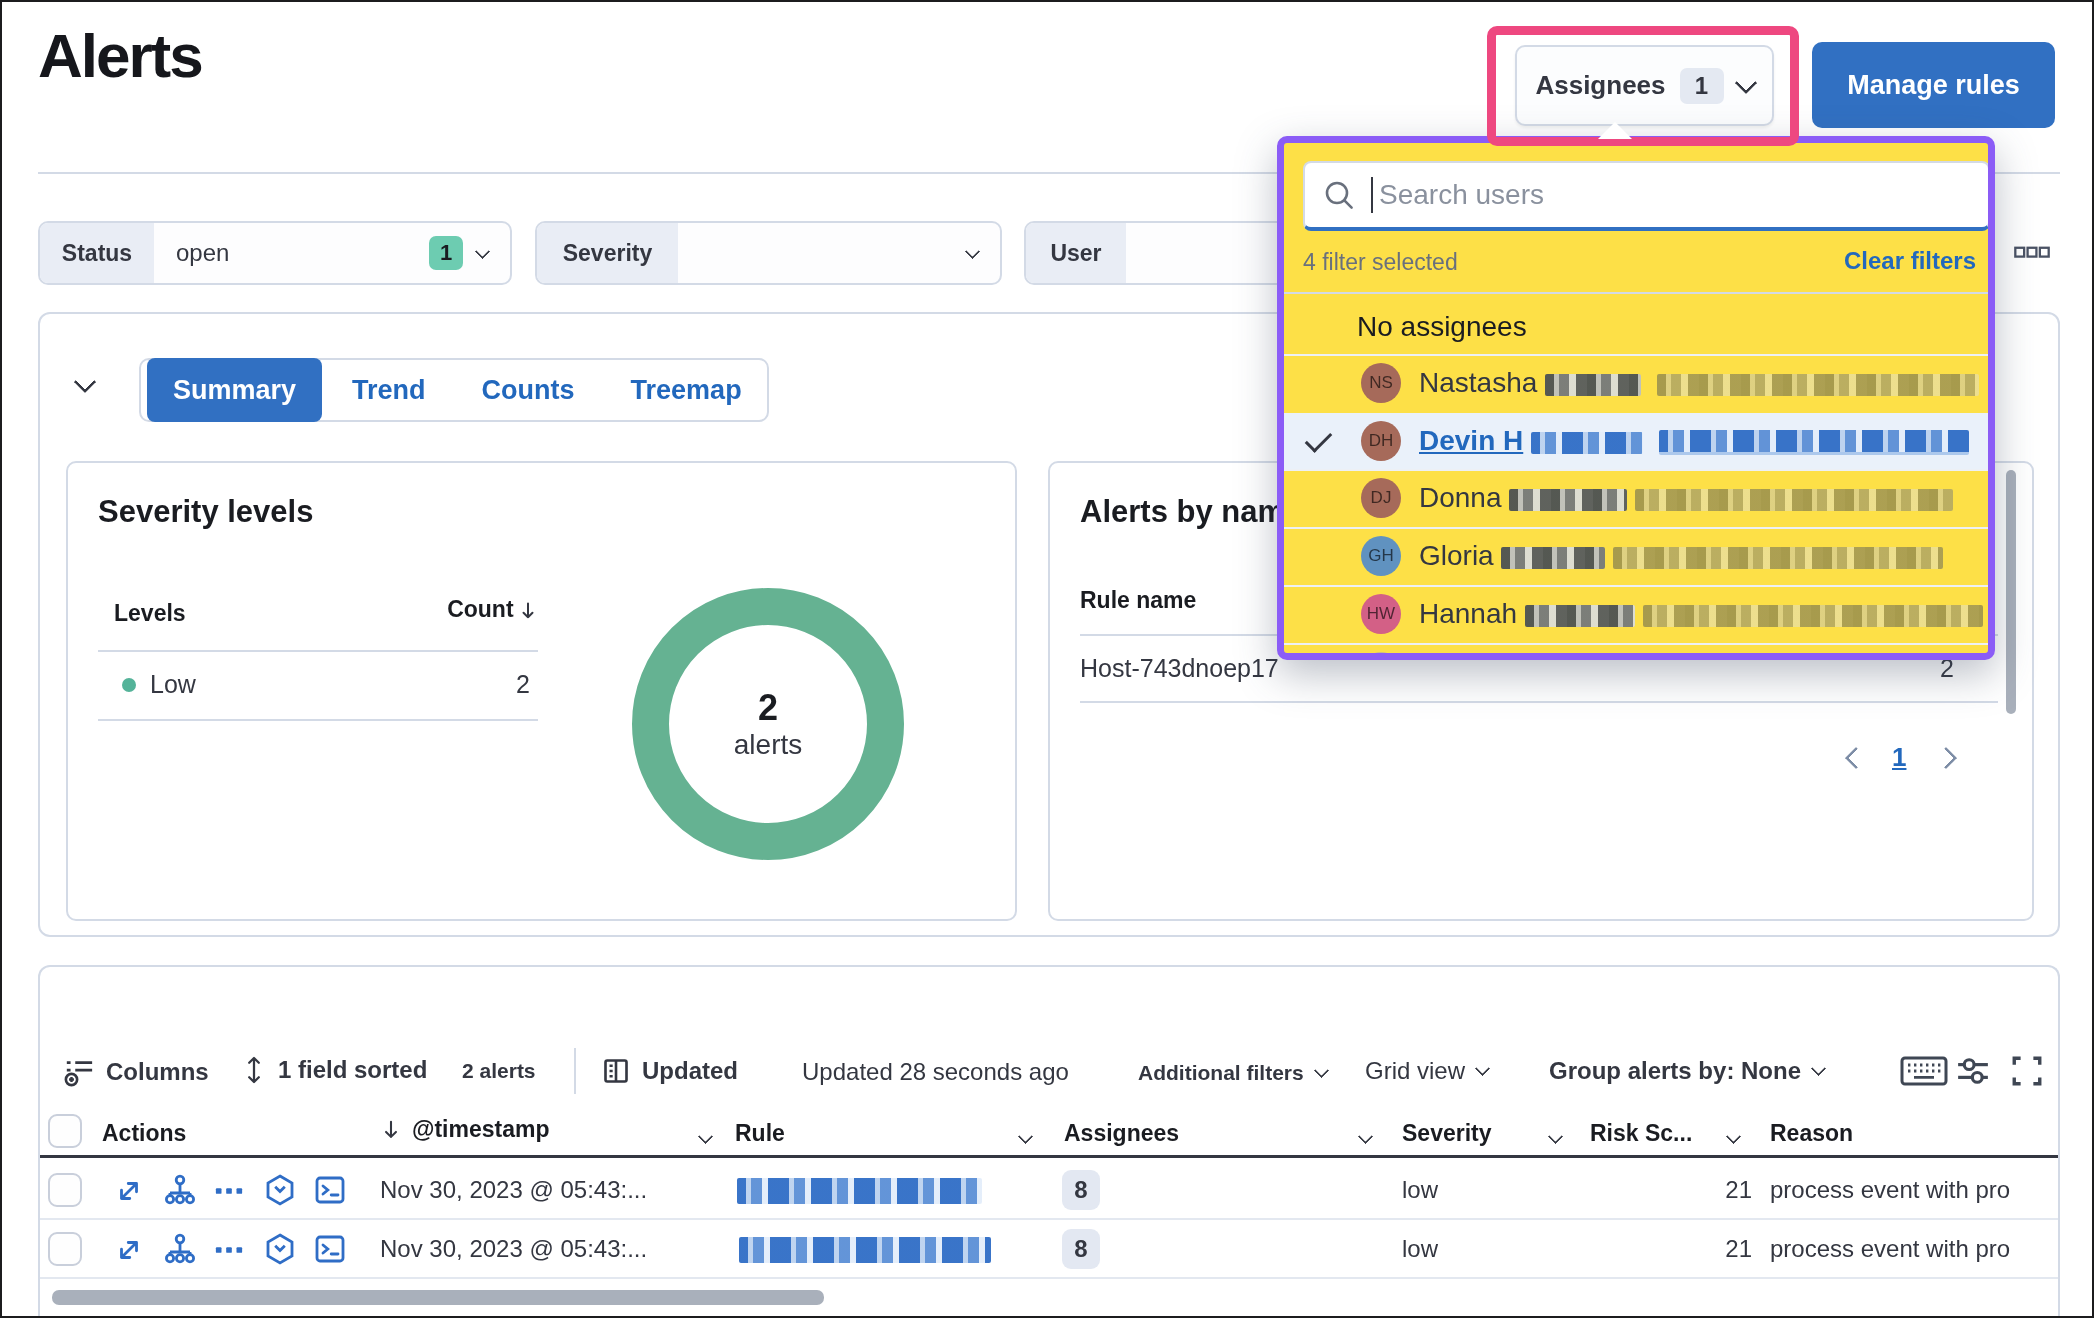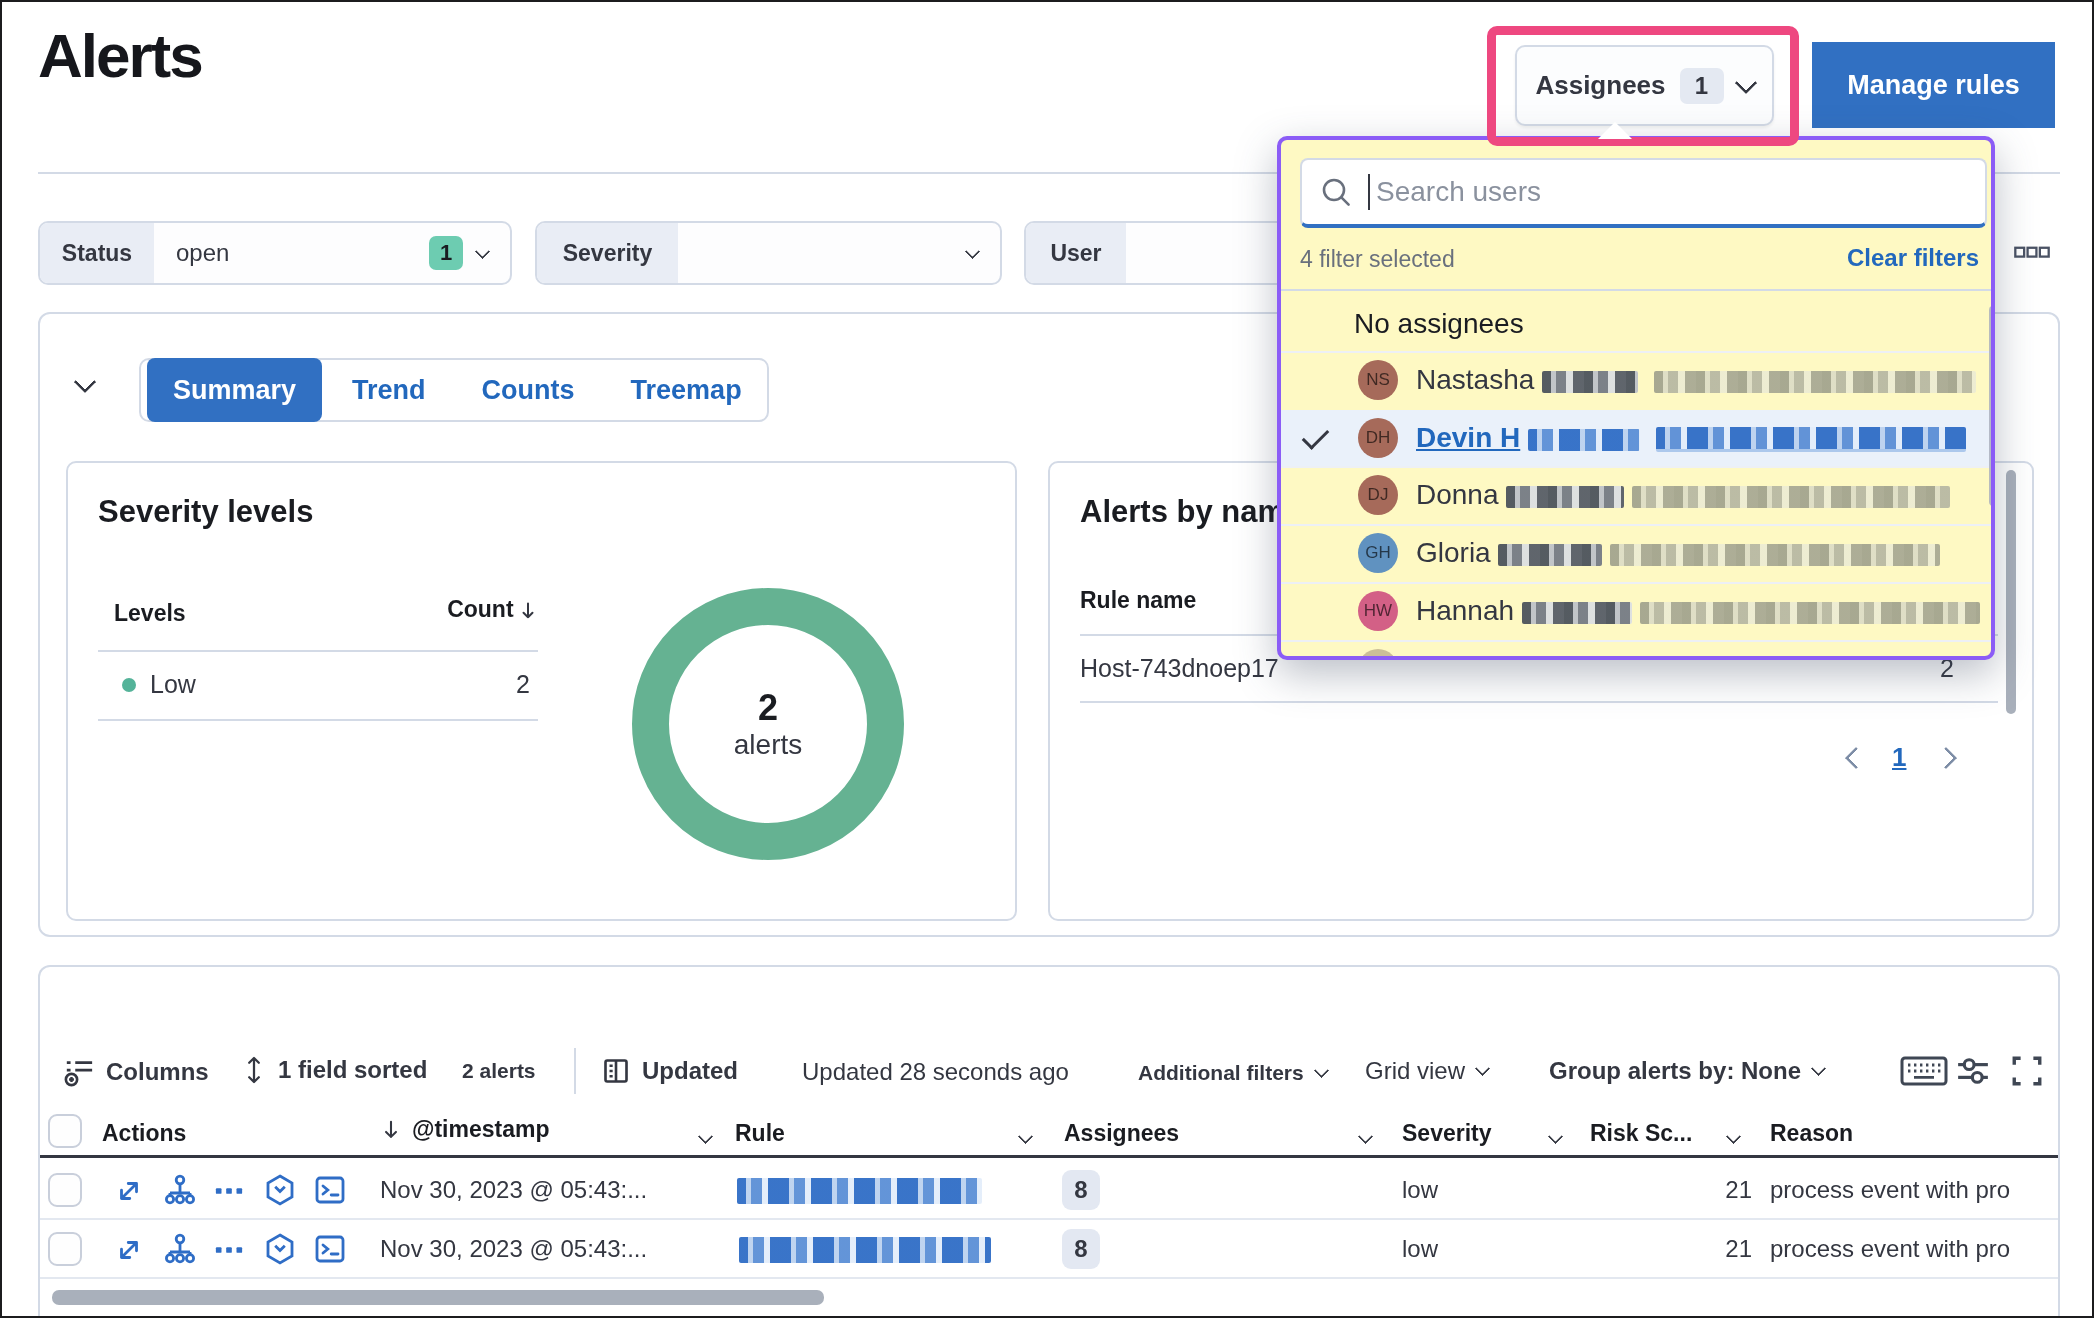--- a/index.html
+++ b/index.html
@@ -19,42 +19,42 @@
   .chev.left{transform:rotate(135deg);}
   .chev.right{transform:rotate(-45deg);}
   .checkmark{display:inline-block;width:22px;height:11px;border-left:3px solid #343741;border-bottom:3px solid #343741;transform:rotate(-45deg);}
   
   .fpill{position:absolute;height:64px;border:2px solid #D3DAE6;border-radius:10px;background:#FDFDFE;display:flex;align-items:center;box-sizing:border-box;overflow:hidden;}
   .fpill .flabel{height:100%;display:flex;align-items:center;justify-content:center;background:#E9EDF5;font-weight:bold;font-size:23px;color:#343741;flex:0 0 auto;}
   .fpill .fval{flex:1;padding-left:22px;font-size:24px;color:#343741;}
   .badge-teal{display:inline-flex;align-items:center;justify-content:center;min-width:34px;height:34px;border-radius:7px;background:#6DCCB1;color:#1A1C21;font-weight:bold;font-size:22px;}
   .count-badge{display:inline-flex;align-items:center;justify-content:center;min-width:24px;height:36px;padding:0 10px;border-radius:7px;background:#E4E9F2;color:#343741;font-weight:bold;font-size:24px;}
   
-  .popup{position:absolute;left:1275px;top:134px;width:718px;height:524px;background:#fef9c3;border:4px solid #8b5cf6;border-radius:10px;box-shadow:0 14px 40px rgba(60,72,94,.35);z-index:40;overflow:hidden;box-sizing:border-box;}
+  .popup{position:absolute;left:1275px;top:134px;width:718px;height:524px;background:#fde047;border:7px solid #8b5cf6;border-radius:10px;box-shadow:0 14px 40px rgba(60,72,94,.35);z-index:40;overflow:hidden;box-sizing:border-box;}
   .searchbox{position:absolute;left:19px;top:18px;width:687px;height:70px;border:2px solid #D3DAE6;border-radius:8px;box-sizing:border-box;display:flex;align-items:center;gap:16px;padding:0 18px;background:#fff;border-bottom:4px solid #3170C2;}
   .searchbox input{border:none;outline:none;font-size:28px;color:#343741;font-family:"Liberation Sans",sans-serif;flex:1;background:transparent;}
   .searchbox input::placeholder{color:#8A919E;}
   .caret{width:2px;height:36px;background:#343741;margin-right:-12px;}
   .uitem{position:absolute;left:0;width:100%;height:58px;display:flex;align-items:center;box-sizing:border-box;}
   .uitem .avatar{position:absolute;left:77px;width:40px;height:40px;border-radius:50%;display:flex;align-items:center;justify-content:center;font-size:17px;font-weight:normal;color:rgba(0,0,0,.62);}
   .uitem .uname{position:absolute;left:135px;font-size:28px;color:#343741;white-space:nowrap;}
   .udiv{position:absolute;left:0;width:100%;height:1.5px;background:#EDF0F5;}
   .redact{display:inline-block;height:22px;border-radius:2px;vertical-align:middle;opacity:.88;
     background:repeating-linear-gradient(90deg,#3E4654 0 9px,#B9BEC9 9px 14px,#6A7180 14px 24px,#D9DDE4 24px 31px,#4A5160 31px 42px);}
   .redact.lite{opacity:.45;}
   .redact.blue{background:repeating-linear-gradient(90deg,#2F6DC6 0 9px,#BCD2EF 9px 14px,#5B8FD6 14px 25px,#E3EDFA 25px 31px,#2F6DC6 31px 43px);opacity:.95;}
   .scroll-thumb{position:absolute;background:#9AA2AF;border-radius:7px;opacity:.85;}
   
   .tabsbox{position:absolute;left:137px;top:356px;width:630px;height:64px;border:2px solid #D3DAE6;border-radius:10px;display:flex;align-items:center;padding:0 6px;box-sizing:border-box;gap:4px;background:#fff;}
   .tab{font-size:27px;font-weight:bold;color:#2268BD;padding:6px 26px;height:52px;display:flex;align-items:center;border-radius:8px;}
   .tab.active{background:#3170C2;color:#fff;}
   
   .donut{position:absolute;width:272px;height:272px;border:37px solid #65B292;border-radius:50%;box-sizing:border-box;display:flex;flex-direction:column;align-items:center;justify-content:center;}
   
-  .btn-primary{position:absolute;background:#3170C2;color:#fff;font-weight:bold;font-size:27px;border:none;border-radius:0;display:flex;align-items:center;justify-content:center;cursor:pointer;font-family:"Liberation Sans",sans-serif;}
+  .btn-primary{position:absolute;background:#3170C2;color:#fff;font-weight:bold;font-size:27px;border:none;border-radius:10px;display:flex;align-items:center;justify-content:center;cursor:pointer;font-family:"Liberation Sans",sans-serif;}
   .assignees-btn{position:absolute;left:1513px;top:43px;width:259px;height:81px;background:#FCFDFE;border:2px solid #D3DAE6;border-radius:10px;display:flex;align-items:center;justify-content:center;gap:14px;font-family:"Liberation Sans",sans-serif;cursor:pointer;box-shadow:0 2px 3px rgba(0,0,0,.06);}
   .pink-box{position:absolute;left:1485px;top:24px;width:312px;height:120px;border:9px solid #EE4880;border-radius:10px;z-index:60;pointer-events:none;box-sizing:border-box;}
   .popup-arrow{position:absolute;left:1596px;top:120px;width:0;height:0;border-left:17px solid transparent;border-right:17px solid transparent;border-bottom:17px solid #fff;z-index:70;}
   
   .th{position:absolute;font-weight:bold;font-size:23px;color:#1A1C21;white-space:nowrap;display:flex;align-items:center;gap:10px;}
   .cell{position:absolute;font-size:24px;color:#343741;white-space:nowrap;}
   .checkbox{position:absolute;width:34px;height:34px;border:2px solid #C9CFDB;border-radius:9px;background:#FEFEFE;box-sizing:border-box;}
   .rowicon{position:absolute;color:#2F6DC6;display:flex;align-items:center;justify-content:center;}
   .badge-count{position:absolute;width:38px;height:40px;background:#E3E8F2;border-radius:9px;display:flex;align-items:center;justify-content:center;font-weight:bold;font-size:24px;color:#343741;}
   .toolbar-item{position:absolute;display:flex;align-items:center;gap:12px;font-size:24px;color:#343741;white-space:nowrap;}

